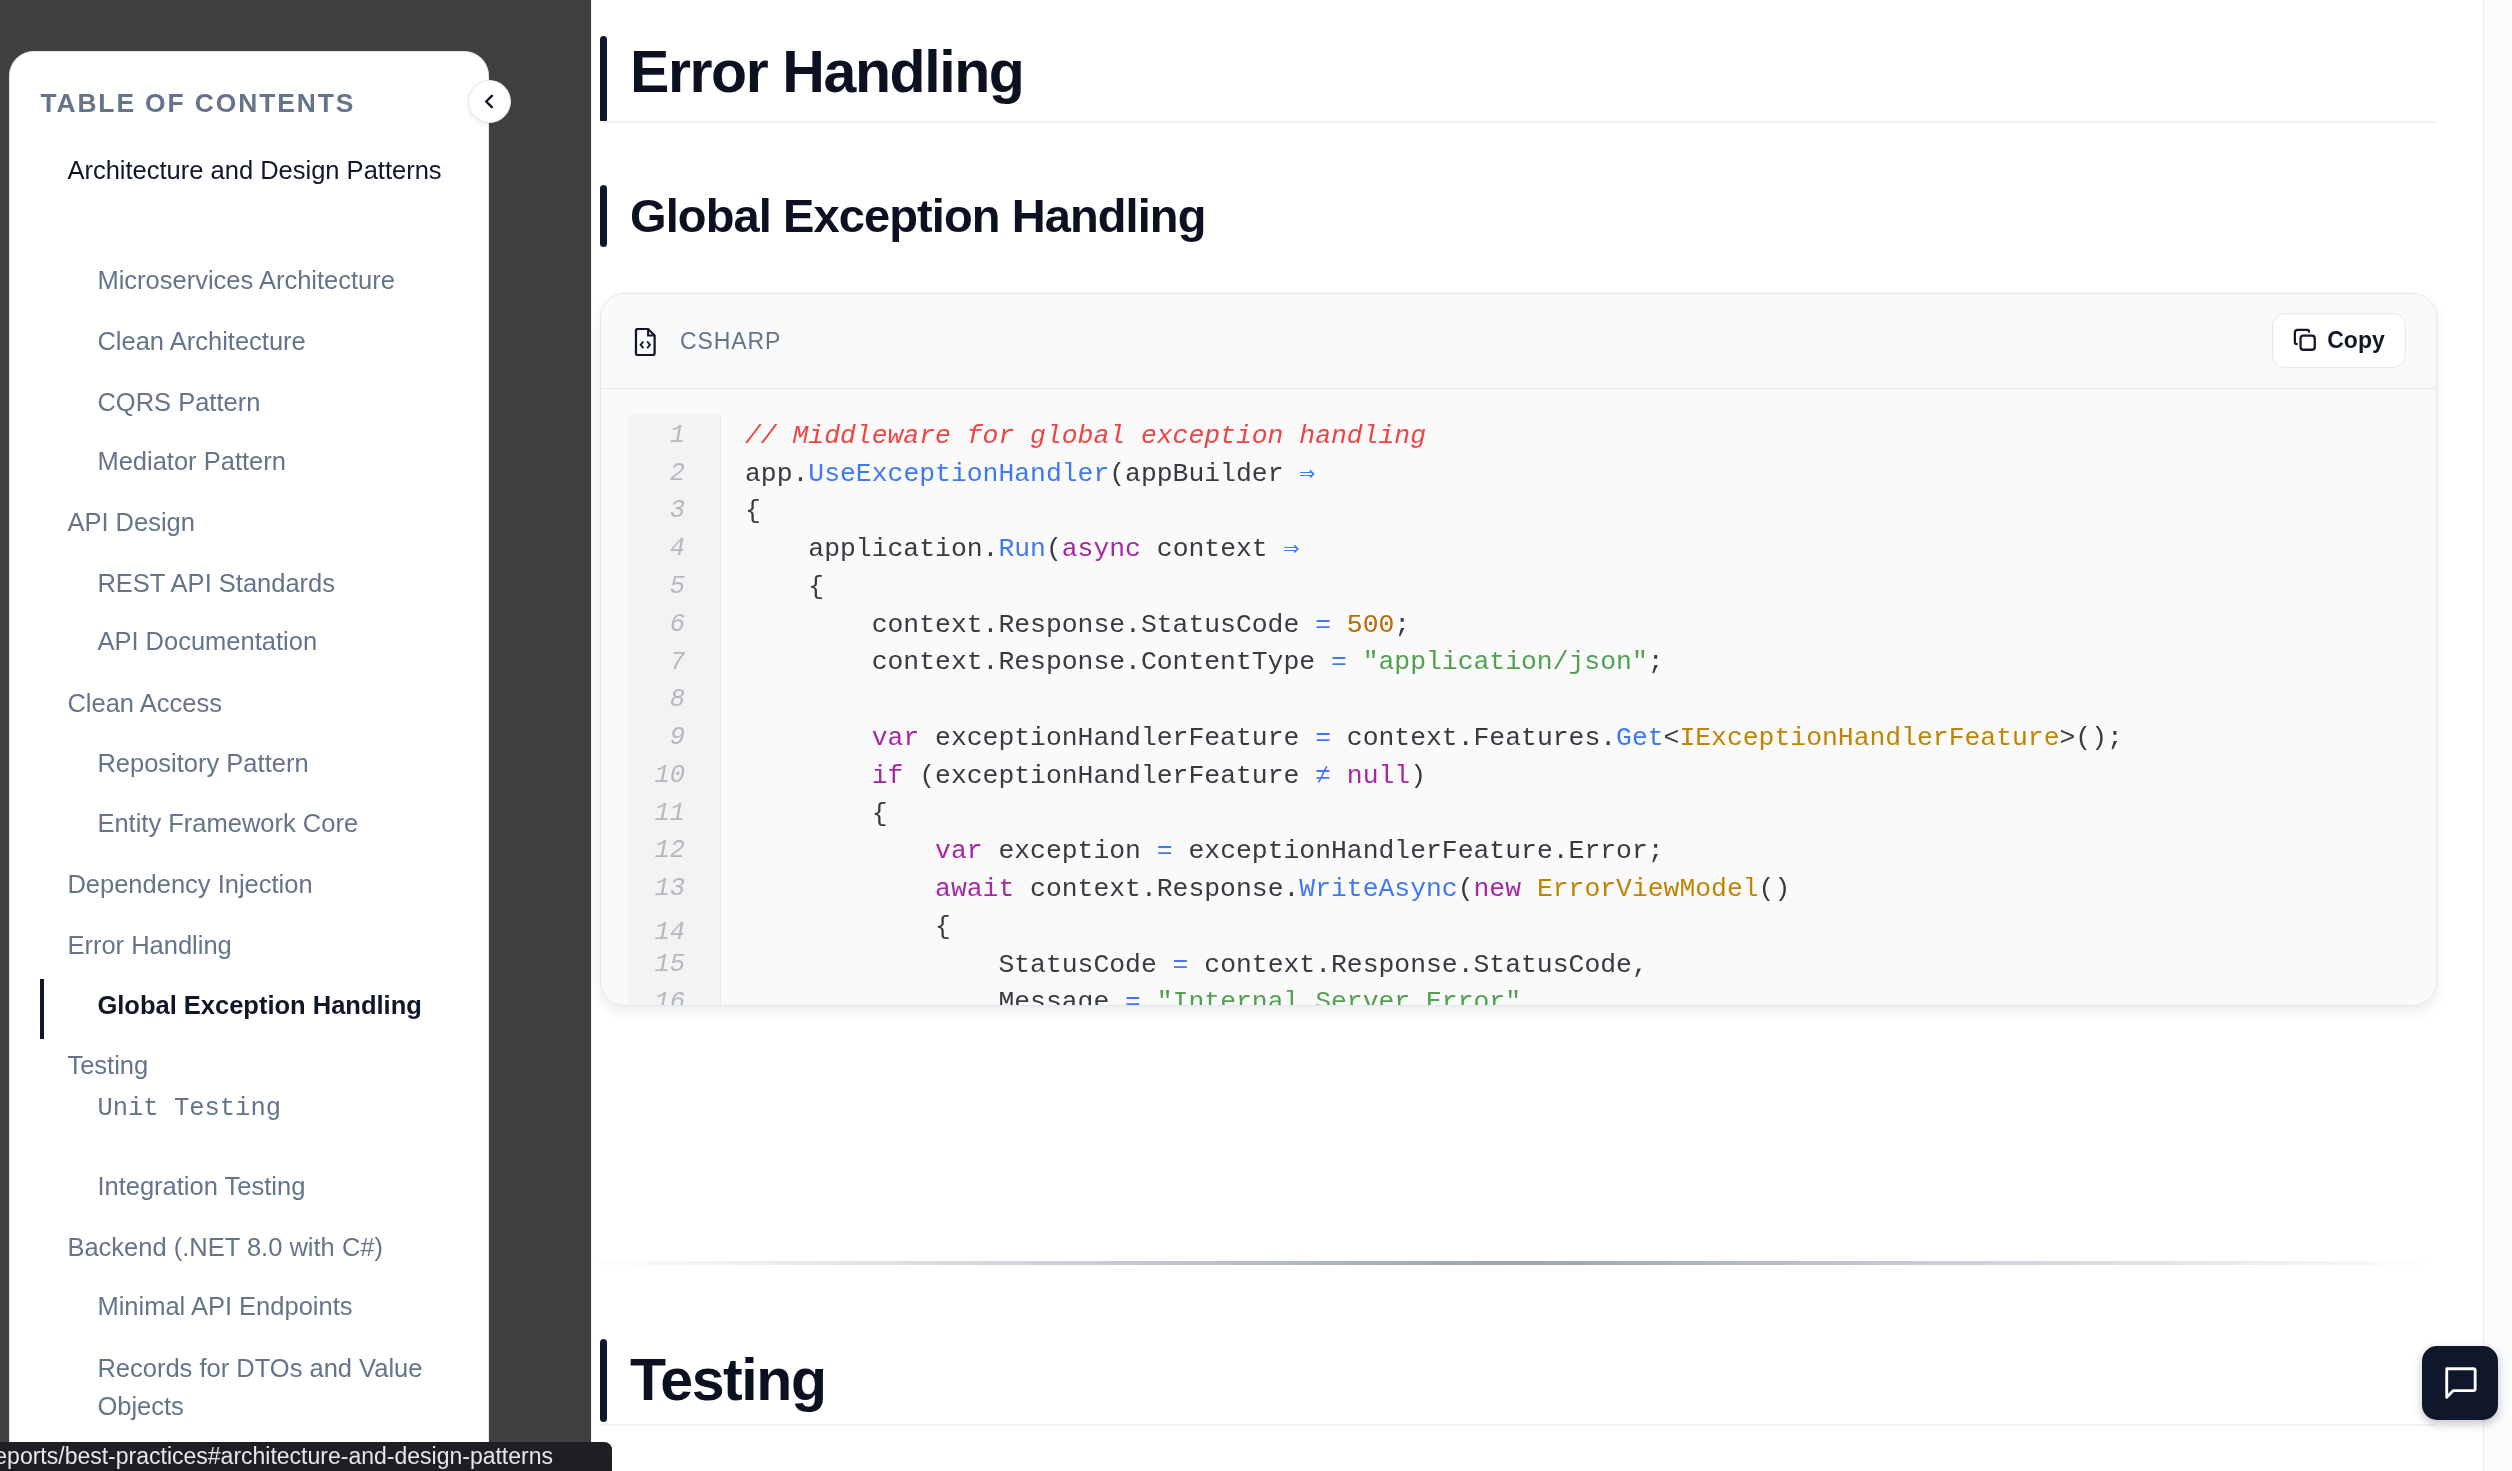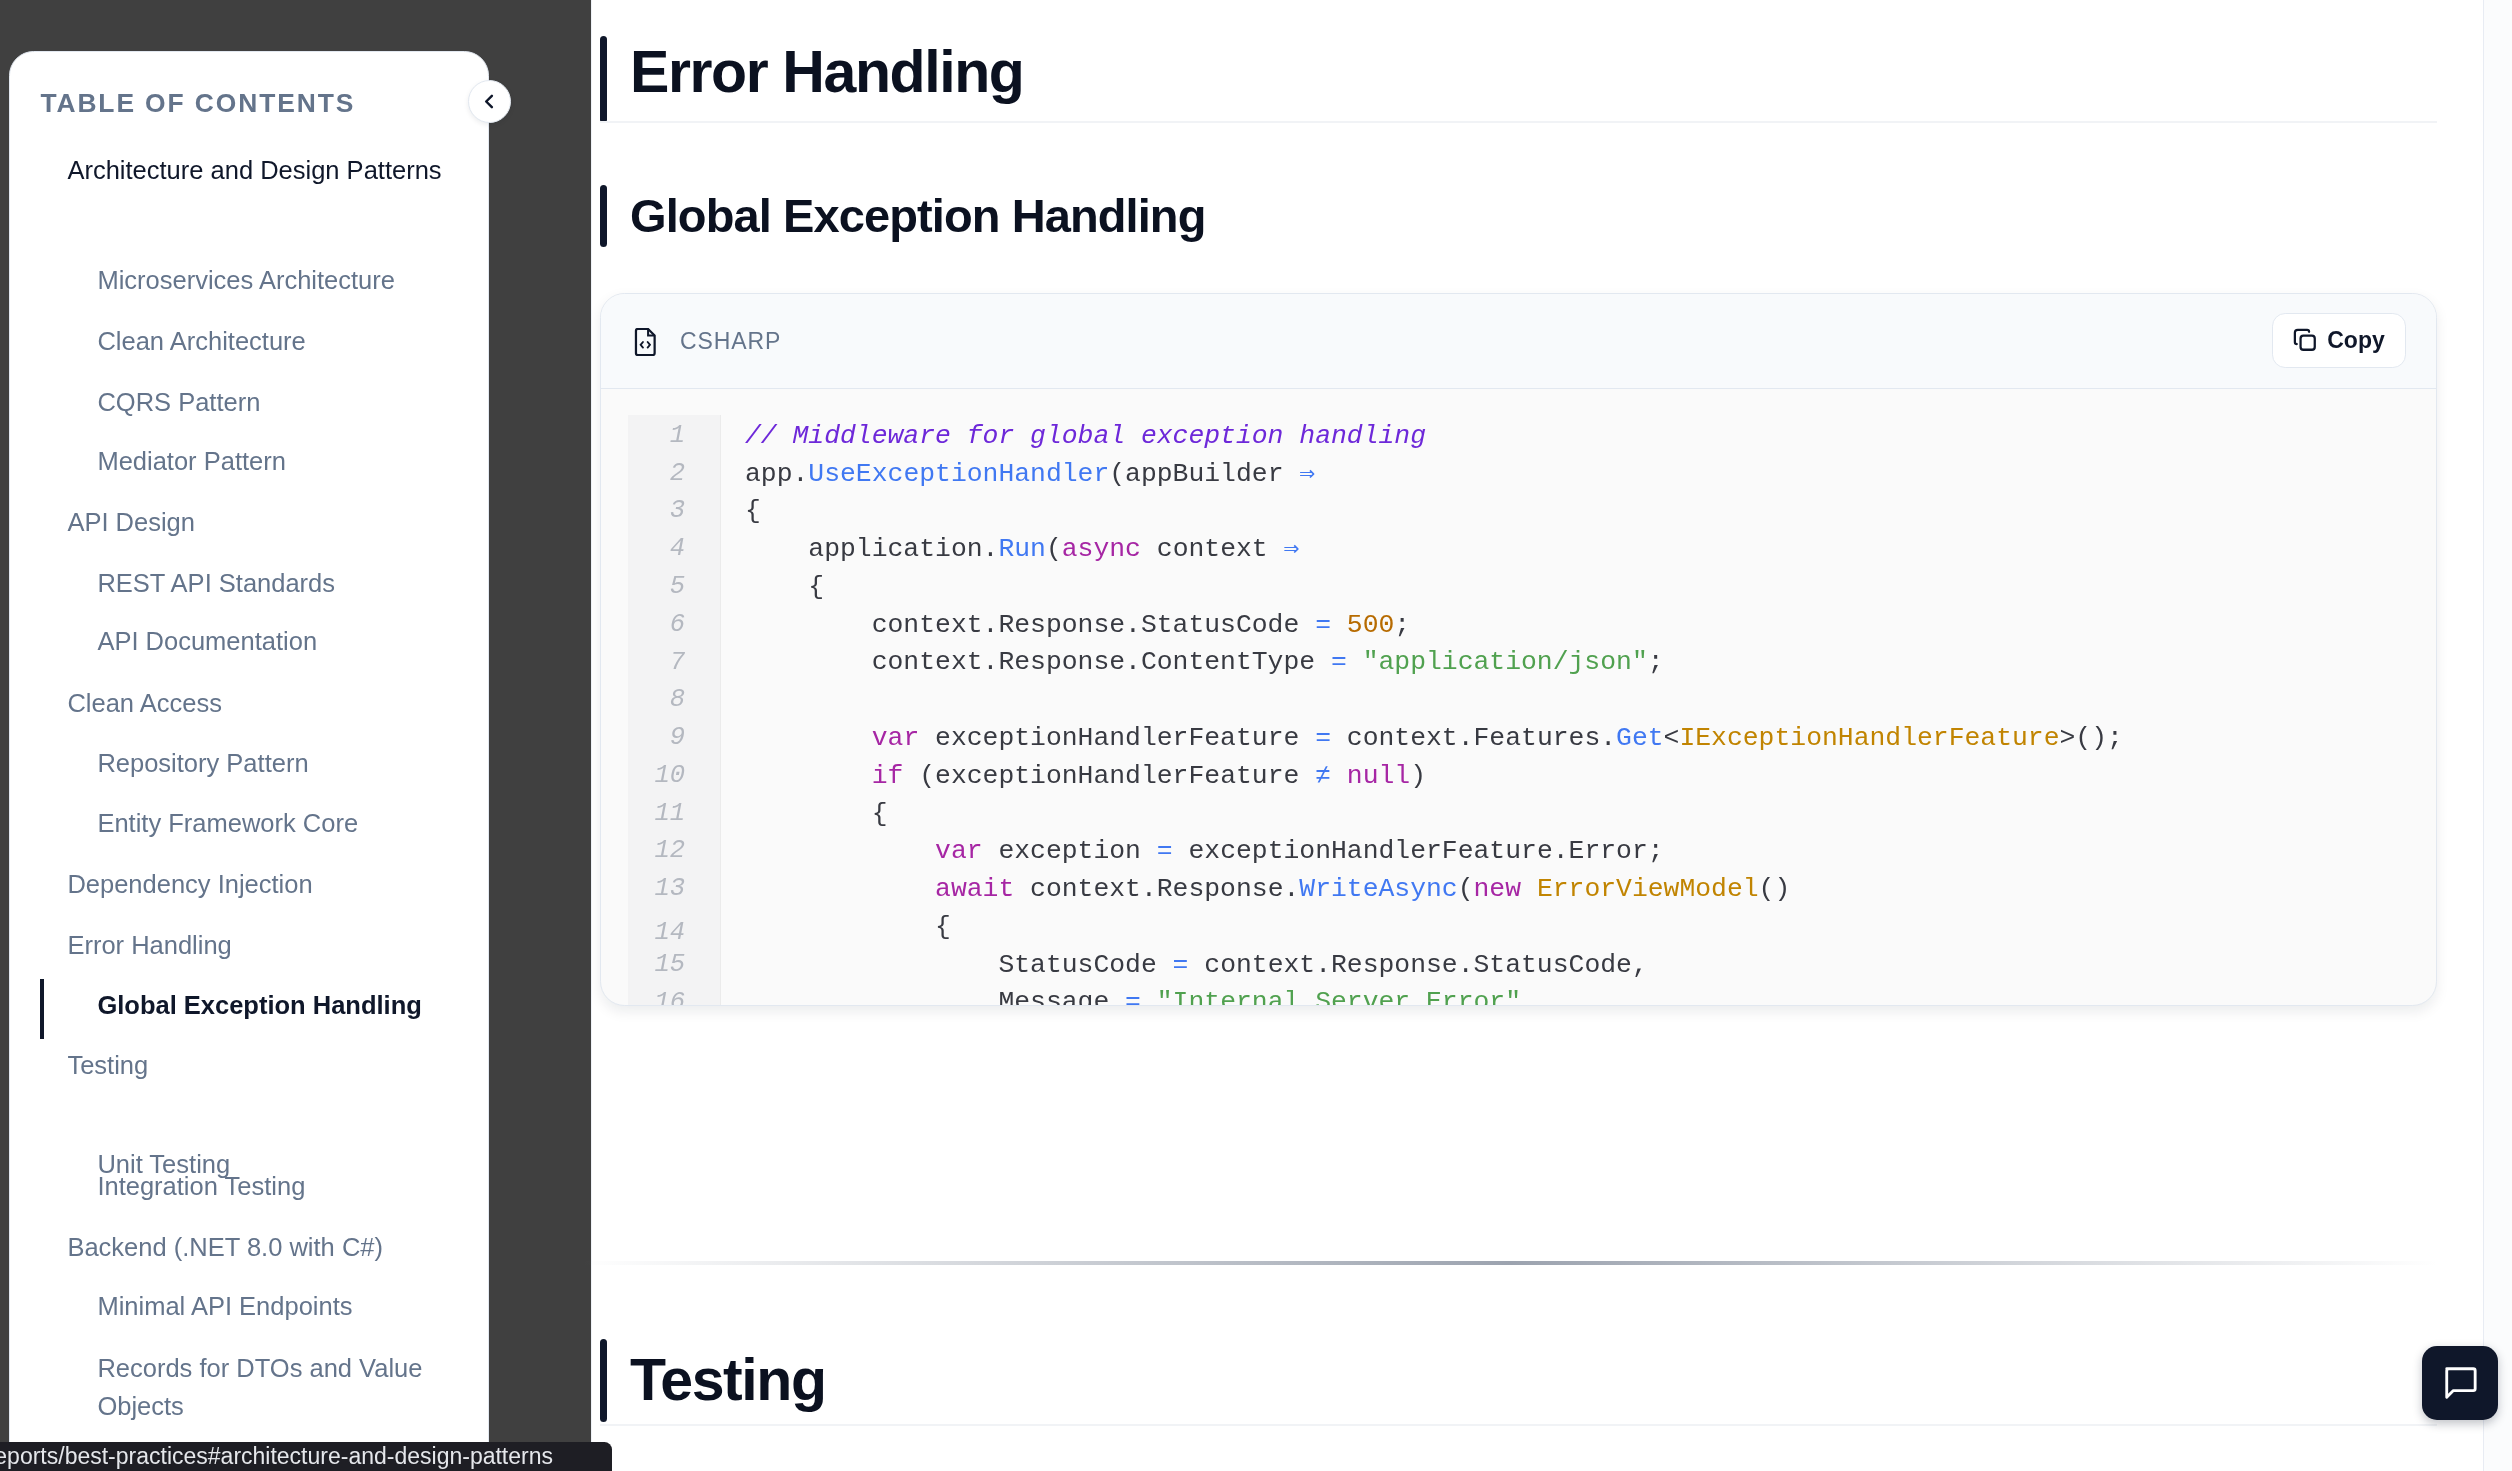--- a/index.html
+++ b/index.html
@@ -86,21 +86,21 @@
   .ln {
     position:absolute; left:0; width:57px; text-align:right;
     font-family:"Liberation Mono", "DejaVu Sans Mono", monospace;
     font-size:25.5px; font-style:italic; color:#b4b8c0; line-height:38px;
   }
   .code-line {
     position:absolute; left:144px; white-space:pre;
     font-family:"Liberation Mono", "DejaVu Sans Mono", monospace;
     font-size:26.4px; line-height:38px; color:#383a42;
   }
-  .t-comment { color:#6d28d9; font-style:italic; }
+  .t-comment { color:#ef4444; font-style:italic; }
   .t-fn { color:#4078f2; }
   .t-kw { color:#a626a4; }
   .t-num { color:#b76b01; }
   .t-str { color:#50a14f; }
   .t-type { color:#c18401; }
   .t-op { color:#4078f2; }
   .t-plain { color:#383a42; }
 
   .divider {
     position:absolute; left:28px; top:1261px; width:1856px; height:3.8px;
@@ -135,21 +135,21 @@
         <div class="toc-item l2" style="top: 512px;">REST API Standards</div>
         <div class="toc-item l2" style="top: 570px;">API Documentation</div>
         <div class="toc-item l1" style="top: 632px;">Clean Access</div>
         <div class="toc-item l2" style="top: 692px;">Repository Pattern</div>
         <div class="toc-item l2" style="top: 752px;">Entity Framework Core</div>
         <div class="toc-item l1" style="top: 813px;">Dependency Injection</div>
         <div class="toc-item l1" style="top: 874px;">Error Handling</div>
         <div class="toc-item l2 active" style="top: 934px;">Global Exception Handling</div>
         <div class="toc-active-bar" style="top: 927px; height: 60px;"></div>
         <div class="toc-item l1" style="top: 994px;">Testing</div>
-        <div class="toc-item l2" style="top: 1093px;">Unit Testing</div>
+        <div class="toc-item l2" style="top: 1038px; font-family: Liberation Mono, monospace;">Unit Testing</div>
         <div class="toc-item l2" style="top: 1115px;">Integration Testing</div>
         <div class="toc-item l1" style="top: 1176px;">Backend (.NET 8.0 with C#)</div>
         <div class="toc-item l2" style="top: 1235px;">Minimal API Endpoints</div>
         <div class="toc-item l2" style="top: 1297px;">Records for DTOs and Value Objects</div>
       </div>
   </nav>
   <div class="toc-collapse">
     <svg width="19" height="19" viewBox="0 0 20 20">
       <path d="M12.5 4 L6.5 10 L12.5 16" fill="none" stroke="#0f172a" stroke-width="2.6" stroke-linecap="round" stroke-linejoin="round"></path>
     </svg>

